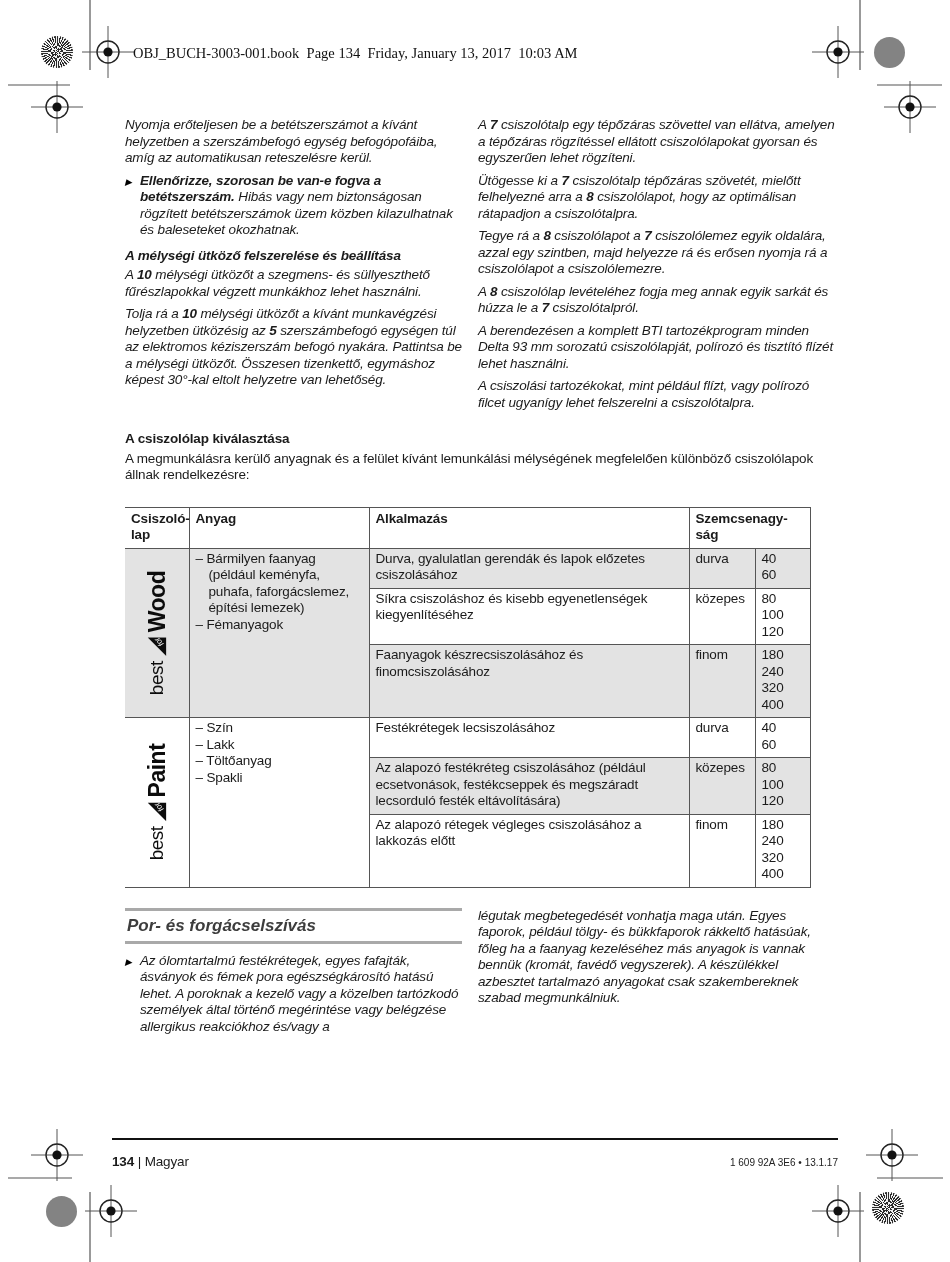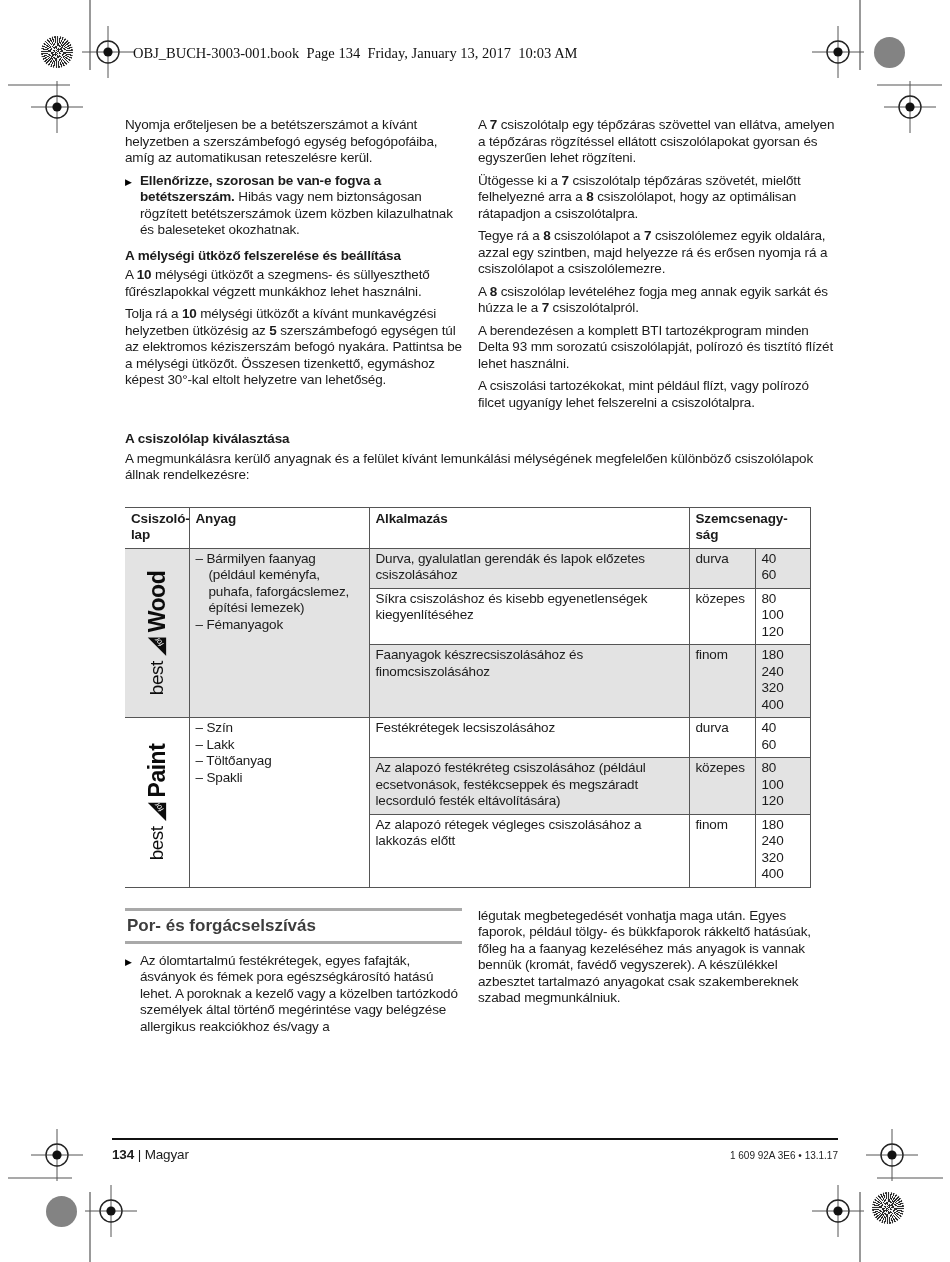--- a/index.html
+++ b/index.html
@@ -12,21 +12,21 @@
   
   .marks{position:absolute;left:0;top:0;width:950px;height:1262px;z-index:0;pointer-events:none;}
   .pinwheel{position:absolute;width:32px;height:32px;border-radius:50%;
     background:repeating-conic-gradient(#2b2b2b 0deg 5deg,#f2f2f2 5deg 10deg);}
   .graydot{position:absolute;width:31px;height:31px;border-radius:50%;background:#838383;}
   
   .doc-header{position:absolute;left:133px;top:45px;z-index:2;
     font-family:"Liberation Serif", serif;font-size:14.5px;letter-spacing:0;white-space:pre;color:#111;}
   
   .content{position:absolute;left:125px;top:117px;width:713px;z-index:1;}
-  .cols{display:flex;gap:16px;}
+  .cols{display:flex;gap:16px;font-style:italic;}
   .col-l{width:337px;}
   .col-r{width:358px;}
   p{margin:0 0 6px 0;}
   .h-bold{font-weight:bold;margin:9px 0 3px 0;}
   .h-bold.first{margin-top:0;}
   .bullet{position:relative;padding-left:15px;margin-bottom:6px;}
   .bullet .marker{position:absolute;left:0;top:1px;font-size:9px;color:#000;}
   
   .selection{margin-top:14px;}
   
@@ -54,21 +54,21 @@
     font-size:8px;line-height:8px;transform:rotate(-40deg);letter-spacing:0;}
   .logo-name{font-size:23px;font-weight:bold;color:#0c0c0c;letter-spacing:-0.5px;}
   
   .dust{margin-top:20px;}
   .rule{height:3px;background:#a9a9a9;width:100%;}
   .dust-heading{font-size:17px;line-height:20px;font-weight:bold;color:#3d3d3d;
     margin:5px 0 5px 2px;letter-spacing:0;}
   .dust-bullet{margin-top:9px;}
   
   .footer{position:absolute;left:112px;top:1138px;width:726px;z-index:1;
-    border-top:2px solid #111;padding-top:7px;display:flex;justify-content:space-between;align-items:baseline;}
+    border-top:2px solid #111;padding-top:14px;display:flex;justify-content:space-between;align-items:baseline;}
   .footer .pageno{font-weight:bold;}
   .footer .left-part{font-size:13.5px;}
   .footer .right-part{font-size:10px;color:#222;letter-spacing:0;}
 </style>
 </head>
 <body>
 
 <div class="marks">
   <svg width="950" height="1262" viewBox="0 0 950 1262">
     <defs>

